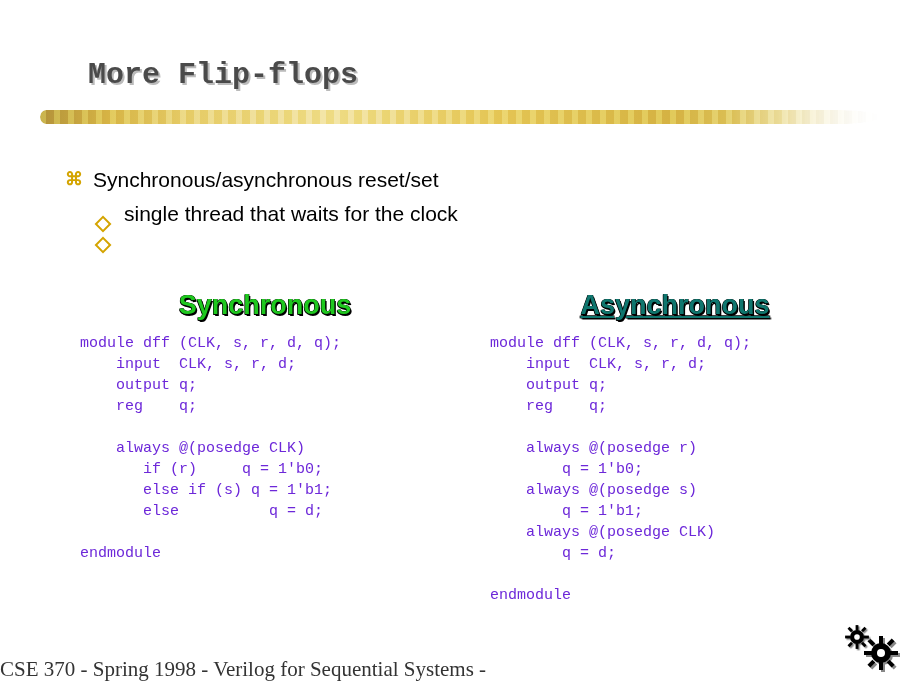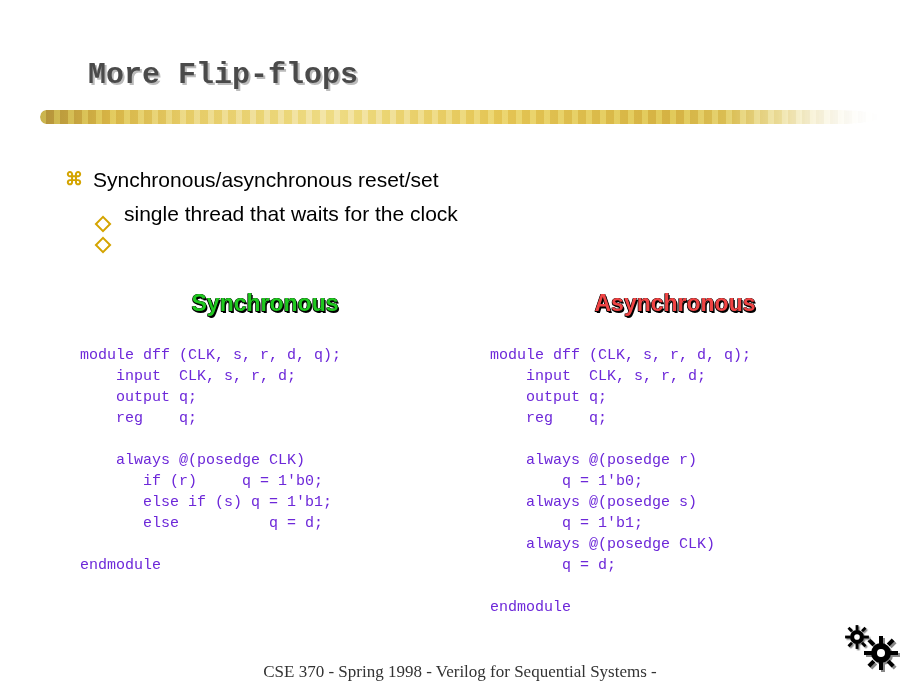--- a/index.html
+++ b/index.html
@@ -71,43 +71,43 @@
     position: absolute;
     top: 290px;
     left: 80px;
     width: 780px;
     display: flex;
     gap: 40px;
   }
   .col { flex: 1; }
   .col-title {
     font-family: "Comic Sans MS", cursive, sans-serif;
-    font-size: 23px;
+    font-size: 27px;
     font-weight: bold;
     text-align: center;
-    margin-bottom: 28px;
+    margin-bottom: 12px;
     text-shadow: 1.5px 1.5px 0 #000, -0.5px -0.5px 0 #000, 0.5px -0.5px 0 #000, -0.5px 0.5px 0 #000;
   }
   .col-title.sync { color: #1fc81f; }
-  .col-title.async { color: #ef4444; }
+  .col-title.async { color: #0f766e; text-decoration: underline; }
   .code {
     font-family: "Courier New", monospace;
     font-size: 15px;
     line-height: 1.4;
     white-space: pre;
     color: #6d28d9;
   }
   .footer {
     position: absolute;
     bottom: 8px;
     left: 0;
     width: 100%;
-    text-align: center;
+    text-align: left;
     font-family: Georgia, "Times New Roman", serif;
-    font-size: 17px;
+    font-size: 21px;
     color: #333;
   }
   .gears {
     position: absolute;
     right: 18px;
     bottom: 18px;
     width: 64px;
     height: 48px;
   }
   .gear {

